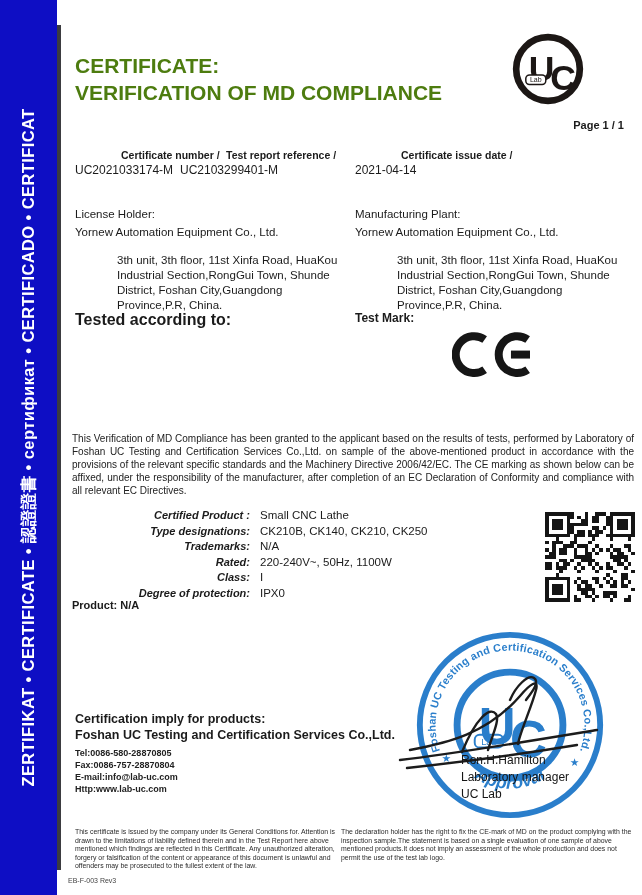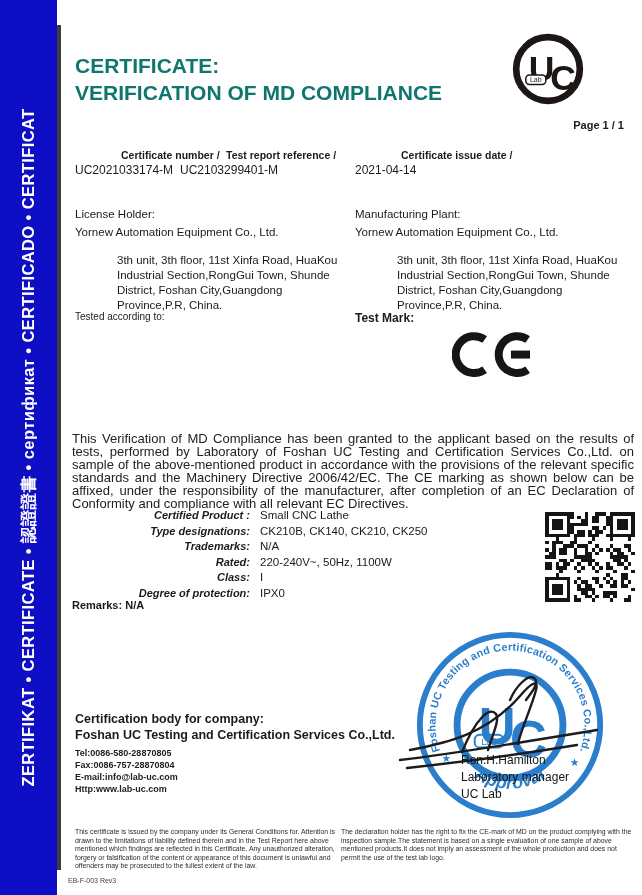--- a/index.html
+++ b/index.html
@@ -9,44 +9,44 @@
 
   
   .sidebar { position:absolute; left:0; top:0; width:57px; height:895px; background:#0E0EC4; }
   .sidebar-text { position:absolute; left:0; top:0; width:895px; height:57px;
     transform:rotate(-90deg) translateX(-895px); transform-origin:0 0;
     display:flex; align-items:center; justify-content:center;
     color:#ffffff; font-weight:bold; font-size:16.5px; letter-spacing:.4px; white-space:nowrap; }
   .sidebar-edge { position:absolute; left:57px; top:25px; width:4px; height:845px; background:#3b3b40; }
 
   
-  .title { position:absolute; left:75px; top:52px; font-size:21px; font-weight:bold; line-height:27px; color:#0f766e; }
+  .title { position:absolute; left:75px; top:52px; font-size:21px; font-weight:bold; line-height:27px; color:#4d7c0f; }
   .uclogo { position:absolute; left:511px; top:32px; width:74px; height:74px; }
   .page-label { position:absolute; right:18px; top:119px; font-size:11px; font-weight:bold; }
 
   
   .meta-col { position:absolute; top:149px; }
   .meta-col.c1 { left:75px; } .meta-col.c2 { left:180px; } .meta-col.c3 { left:355px; }
   .meta-label { font-size:10.5px; font-weight:bold;margin-left:46px; }
   .meta-value { margin-top:2px; font-size:12px; }
 
   
   .party { position:absolute; top:207px; width:272px; font-size:11.5px; line-height:15px; }
   .party.left { left:75px; } .party.right { left:355px; }
   .party .plbl { font-weight:normal; margin-bottom:3px; }
   .party .addr { margin-top:13px;margin-left:42px; }
 
   
-  .tested-label { position:absolute; left:75px; top:311px; font-size:10px; font-weight:normal; }
+  .tested-label { position:absolute; left:75px; top:311px; font-size:16px; font-weight:bold; }
   .standards { position:absolute; left:75px; top:345px; font-size:12px; line-height:16px; }
   .testmark-label { position:absolute; left:355px; top:311px; font-size:12px; font-weight:bold; }
   .ce-mark { position:absolute; left:452px; top:330px; width:86px; height:62px; }
 
   
-  .statement { position:absolute; left:72px; top:432px; width:562px; font-size:13px; line-height:13px; color:#222; text-align:justify; }
+  .statement { position:absolute; left:72px; top:432px; width:562px; font-size:10px; line-height:13px; color:#222; text-align:justify; }
 
   
   .prod { position:absolute; left:72px; top:508px; font-size:11.5px; line-height:15.5px; }
   .prow { display:flex; }
   .plabel { width:178px; text-align:right; font-weight:bold; font-style:italic; font-size:11px; }
   .pvalue { margin-left:10px; }
   .remarks { position:absolute; left:72px; top:599px; font-size:11px; font-weight:bold; }
 
   
   .qr { position:absolute; left:545px; top:512px; width:90px; height:90px; }
@@ -151,21 +151,21 @@
       </div>
     <div class="prow">
         <span class="plabel">Class:</span>
         <span class="pvalue">I</span>
       </div>
     <div class="prow">
         <span class="plabel">Degree of protection:</span>
         <span class="pvalue">IPX0</span>
       </div>
   </div>
-  <div class="remarks">Remarks: N/A</div>
+  <div class="remarks">Product: N/A</div>
 
   <div class="qr">
     <svg id="qr" viewBox="0 0 25 25" fill="#151515">
         <rect x="0" y="0" width="1" height="1"></rect>
         <rect x="1" y="0" width="1" height="1"></rect>
         <rect x="2" y="0" width="1" height="1"></rect>
         <rect x="3" y="0" width="1" height="1"></rect>
         <rect x="4" y="0" width="1" height="1"></rect>
         <rect x="5" y="0" width="1" height="1"></rect>
         <rect x="6" y="0" width="1" height="1"></rect>
@@ -450,21 +450,21 @@
         <rect x="8" y="24" width="1" height="1"></rect>
         <rect x="9" y="24" width="1" height="1"></rect>
         <rect x="13" y="24" width="1" height="1"></rect>
         <rect x="18" y="24" width="1" height="1"></rect>
         <rect x="22" y="24" width="1" height="1"></rect>
         <rect x="23" y="24" width="1" height="1"></rect>
       </svg>
   </div>
 
   <div class="certbody">
-    <div>Certification body for company:</div>
+    <div>Certification imply for products:</div>
     <div>Foshan UC Testing and Certification Services Co.,Ltd.</div>
   </div>
   <div class="contact">
     <div>Tel:0086-580-28870805</div>
     <div>Fax:0086-757-28870804</div>
     <div>E-mail:info@lab-uc.com</div>
     <div>Http:www.lab-uc.com</div>
   </div>
 
   <div class="stamp">

